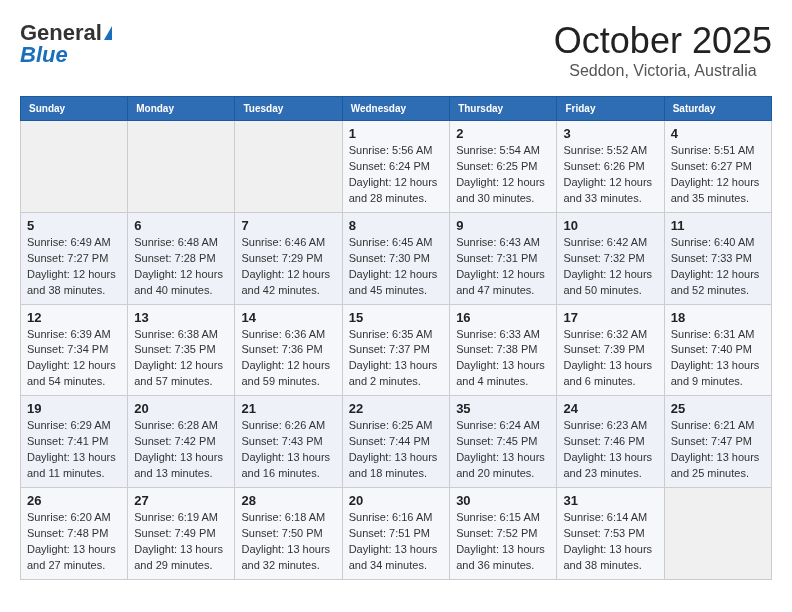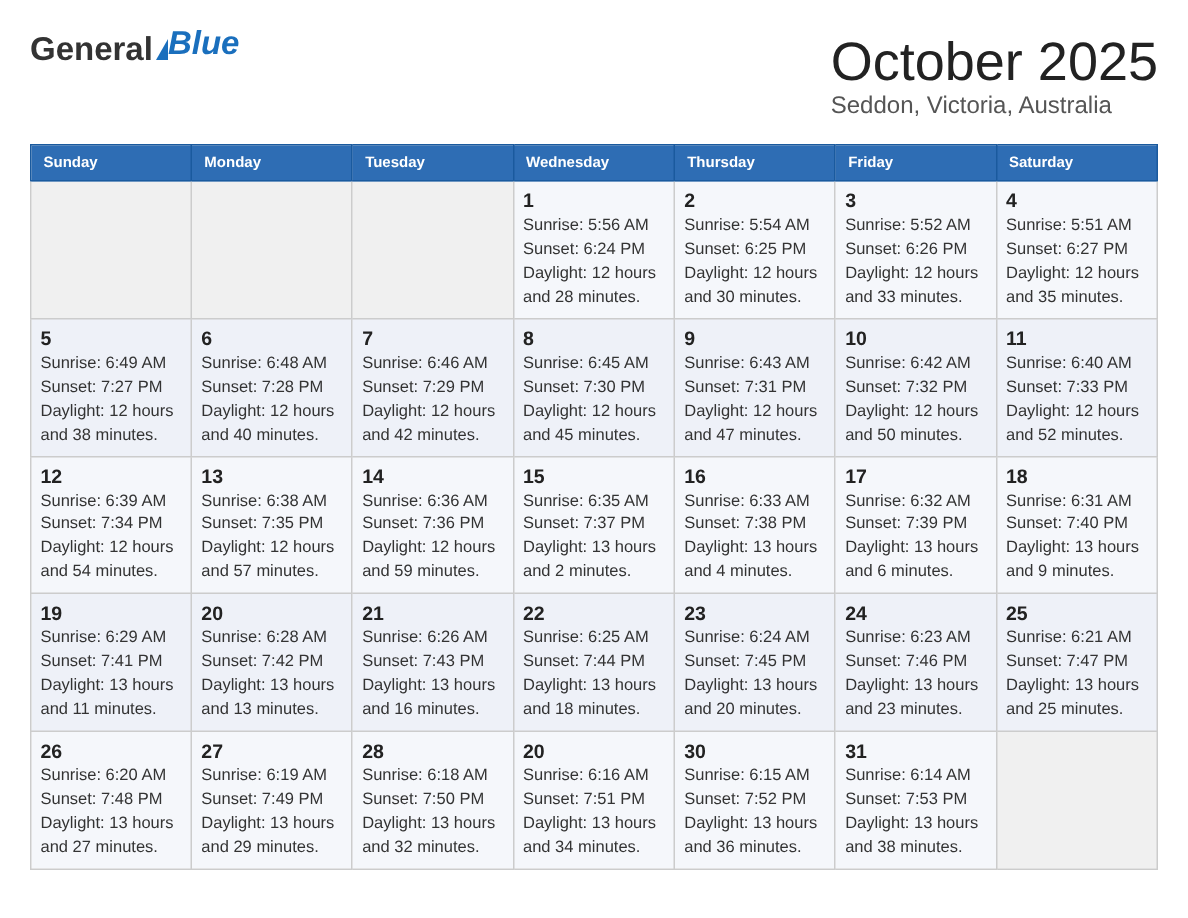--- a/index.html
+++ b/index.html
@@ -11,36 +11,36 @@
       padding: 20px;
     }
     .header {
       display: flex;
       justify-content: space-between;
       align-items: flex-start;
       margin-bottom: 16px;
     }
     .logo {
       display: flex;
-      flex-direction: row;
+      flex-direction: column;
       align-items: flex-start;
     }
     .logo-general { color: #333; }
     .logo-blue { color: #1a6fbd; font-style: italic; }
     .logo-triangle {
       display: inline-block;
       width: 0;
       height: 0;
       border-left: 8px solid transparent;
       border-bottom: 14px solid #1a6fbd;
       margin-left: 2px;
       vertical-align: middle;
     }
     .title-area {
-      text-align: left;
+      text-align: center;
     }
     .month-title {
       font-size: 36px;
       font-weight: normal;
       color: #222;
     }
     .location {
       font-size: 16px;
       color: #555;
     }
@@ -206,21 +206,21 @@
         </td>
         <td>
           <span class="day-num">21</span>
           <div class="day-info">Sunrise: 6:26 AM<br>Sunset: 7:43 PM<br>Daylight: 13 hours<br>and 16 minutes.</div>
         </td>
         <td>
           <span class="day-num">22</span>
           <div class="day-info">Sunrise: 6:25 AM<br>Sunset: 7:44 PM<br>Daylight: 13 hours<br>and 18 minutes.</div>
         </td>
         <td>
-          <span class="day-num">23</span>
+          <span class="day-num">35</span>
           <div class="day-info">Sunrise: 6:24 AM<br>Sunset: 7:45 PM<br>Daylight: 13 hours<br>and 20 minutes.</div>
         </td>
         <td>
           <span class="day-num">24</span>
           <div class="day-info">Sunrise: 6:23 AM<br>Sunset: 7:46 PM<br>Daylight: 13 hours<br>and 23 minutes.</div>
         </td>
         <td>
           <span class="day-num">25</span>
           <div class="day-info">Sunrise: 6:21 AM<br>Sunset: 7:47 PM<br>Daylight: 13 hours<br>and 25 minutes.</div>
         </td>

